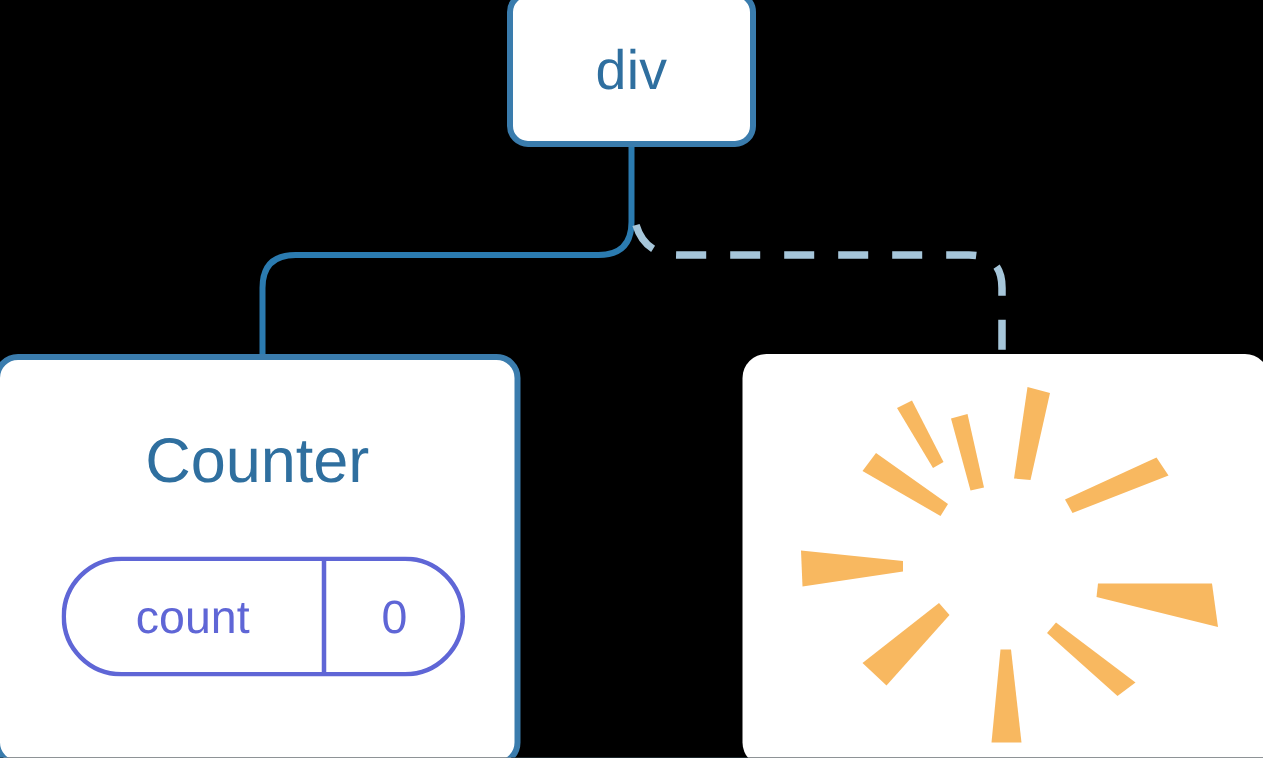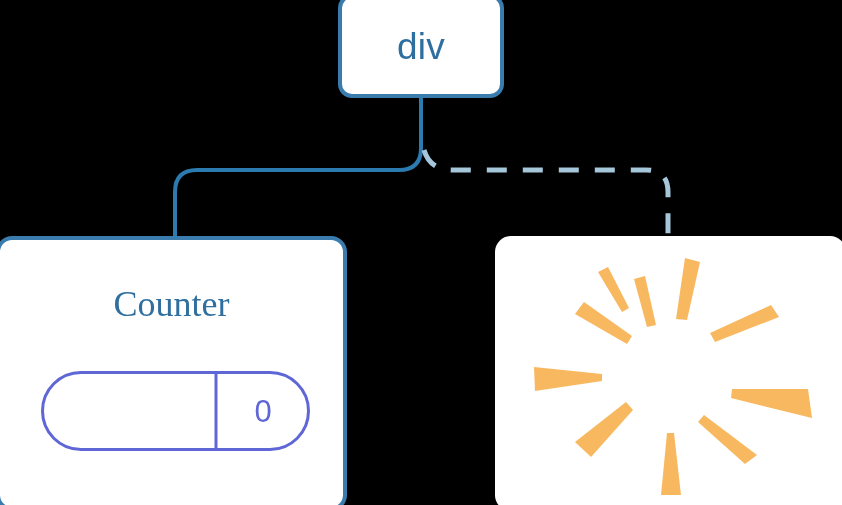--- a/index.html
+++ b/index.html
@@ -60,24 +60,23 @@
     height: 275px;
     border: 4px solid #3a7cad;
     border-radius: 16px;
   }
   .node-counter .node-title {
     position: absolute;
     left: 0;
     right: 0;
     top: 46px;
     text-align: center;
-    font-size: 36px;
+    font-size: 42px;
     color: #2f6f9f;
     line-height: 1;
-    font-family: Liberation Serif, serif;
   }
 
   .node-sparkle {
     left: 495px;
     top: 236px;
     width: 351px;
     height: 275px;
     border: none;
     border-radius: 16px;
     overflow: hidden;
@@ -137,20 +136,21 @@
 
   <div class="node node-counter">
     <span class="node-title">Counter</span>
   </div>
 
   <div class="state-pill">
     <svg class="pill-svg" viewBox="0 0 269 80" xmlns="http://www.w3.org/2000/svg">
       <rect x="1.5" y="1.5" width="266" height="77" rx="38.5" ry="38.5" fill="#ffffff" stroke="#5f66d6" stroke-width="3"></rect>
       <line x1="175" y1="1.5" x2="175" y2="78.5" stroke="#5f66d6" stroke-width="3"></line>
     </svg>
+    <span class="pill-key">count</span>
     <span class="pill-val">0</span>
   </div>
 
   <div class="node node-sparkle">
     <svg class="sparkle-svg" viewBox="0 0 351 275" xmlns="http://www.w3.org/2000/svg">
       <g fill="#f8b860">
 
         <polygon points="190,22 205,26 192,84 181,83"></polygon>
 
         <polygon points="139,43 150,40 161,89 152,91"></polygon>

